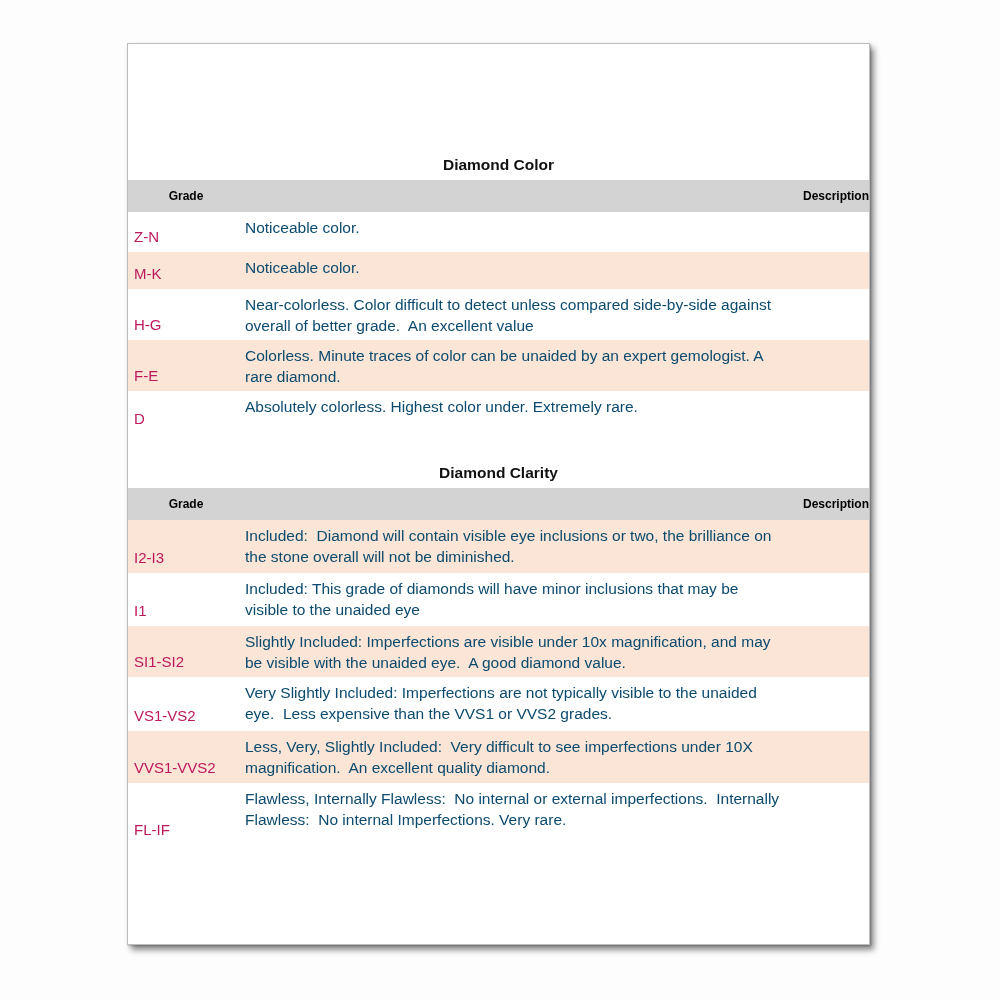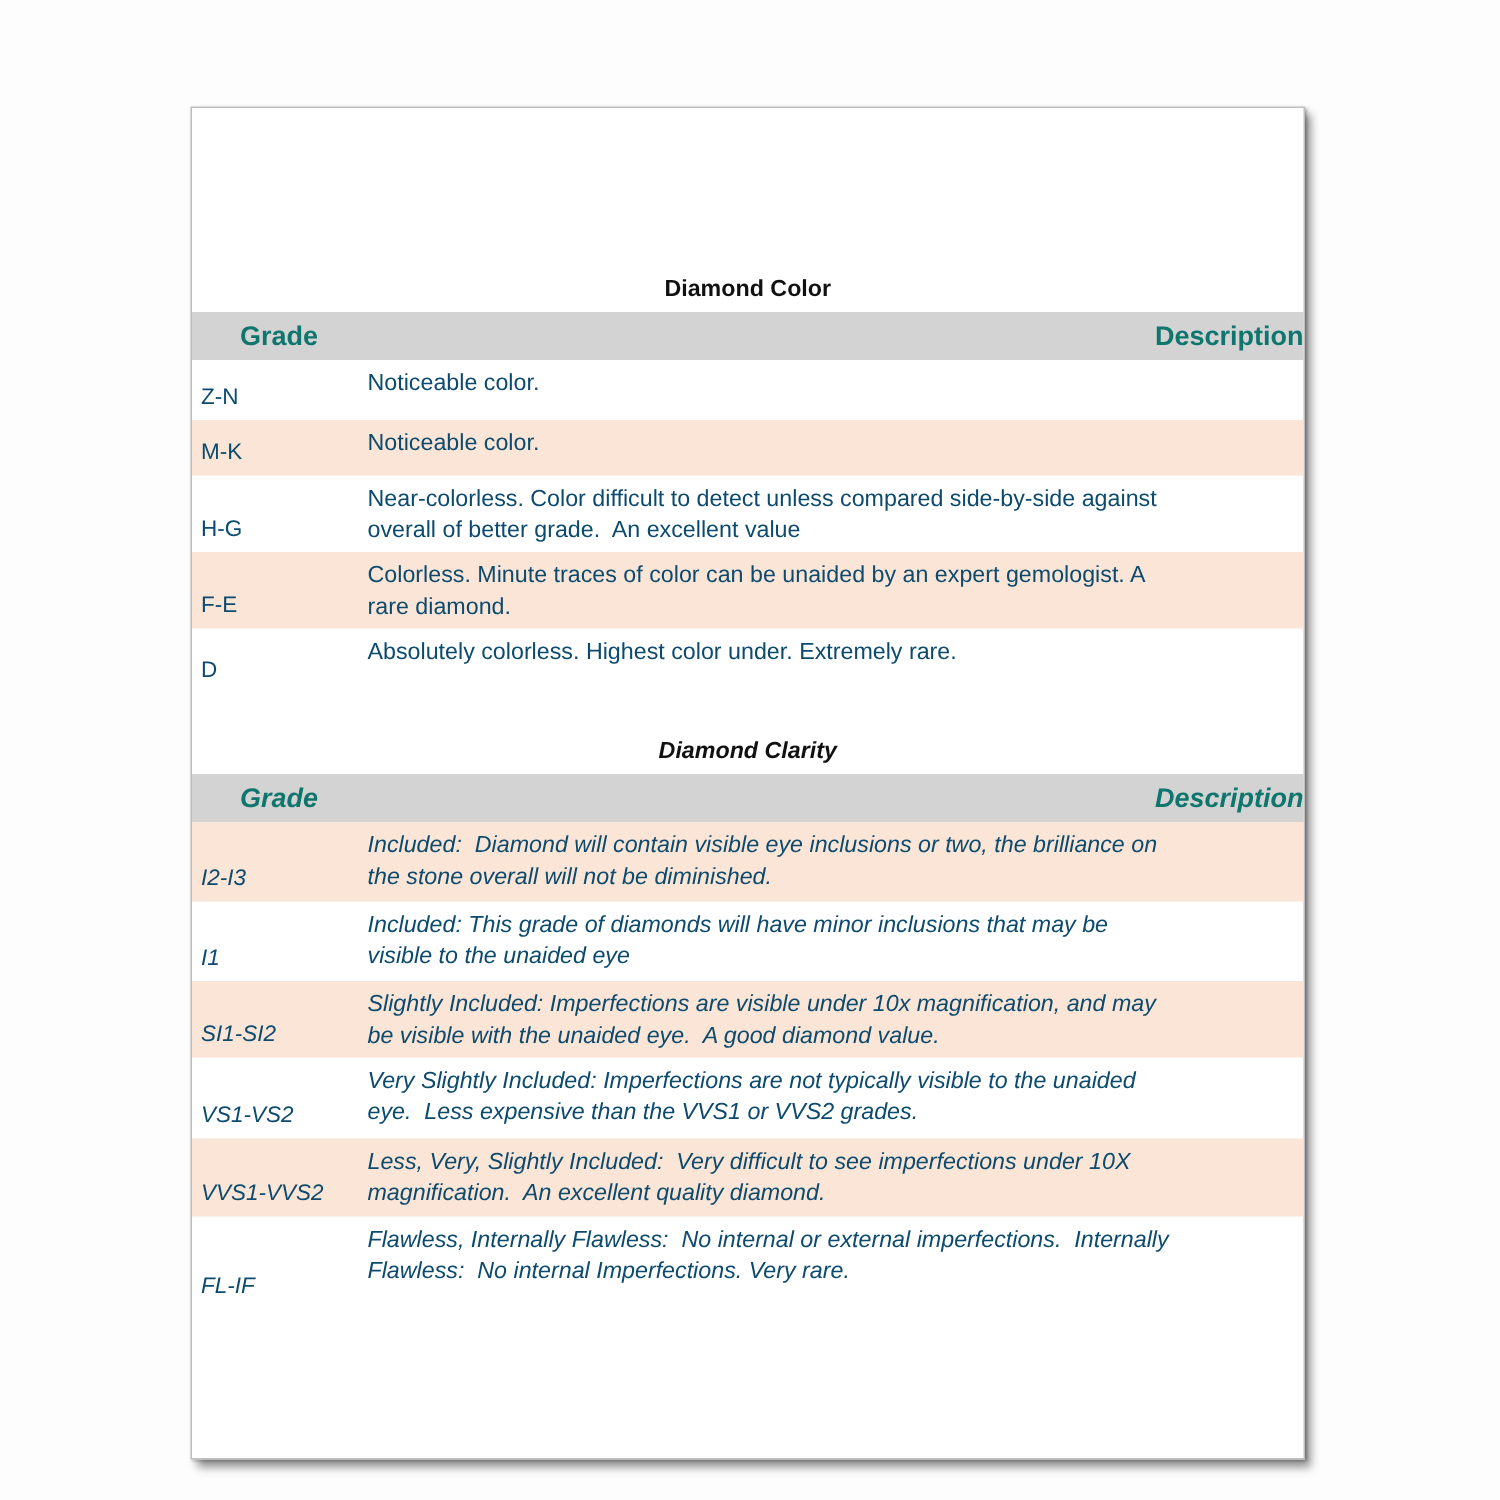--- a/index.html
+++ b/index.html
@@ -14,73 +14,72 @@
   .canvas {
     position: relative;
     width: 1000px;
     height: 1000px;
     overflow: hidden;
     background: #fdfdfd;
   }
   .page {
     position: absolute;
     left: 127px;
-    top: 71px;
+    top: 43px;
     width: 743px;
     height: 902px;
     background: #ffffff;
     border: 1px solid #bdbdbd;
     box-shadow: 4px 5px 6px rgba(0,0,0,0.45), 1px 1px 2px rgba(0,0,0,0.25);
     box-sizing: border-box;
   }
   .tables {
     padding-top: 112px;
   }
   .table-block + .table-block {
     margin-top: 30px;
-    font-style: italic;
   }
   .table-title {
     margin: 0 0 6px 0;
     font-size: 15.5px;
     line-height: 18px;
     font-weight: bold;
     text-align: center;
     color: #111111;
   }
   table.grade-table {
     width: 100%;
     border-collapse: collapse;
     table-layout: fixed;
   }
   thead tr.header-row {
     height: 32px;
     background: var(--header-bg, #d3d3d3);
   }
   th {
-    font-size: 18px;
+    font-size: 12px;
     font-weight: bold;
-    color: #0f766e;
+    color: #000000;
     vertical-align: middle;
     padding: 0;
     margin-top: 22px;
   }
   th.col-grade {
     width: 116px;
     text-align: center;
   }
   th.col-desc {
     text-align: right;
     padding-left: 84px;
   }
   td.cell-grade {
     vertical-align: bottom;
     padding: 0 2px 7px 6px;
     font-size: 15px;
-    color: #0c4a6e;
+    color: #be185d;
   }
   td.cell-desc {
     vertical-align: top;
     padding: 5px 8px 4px 1px;
     font-size: 15.5px;
     line-height: 21px;
     color: #0c4a6e;
     white-space: pre-wrap;
   }
   

